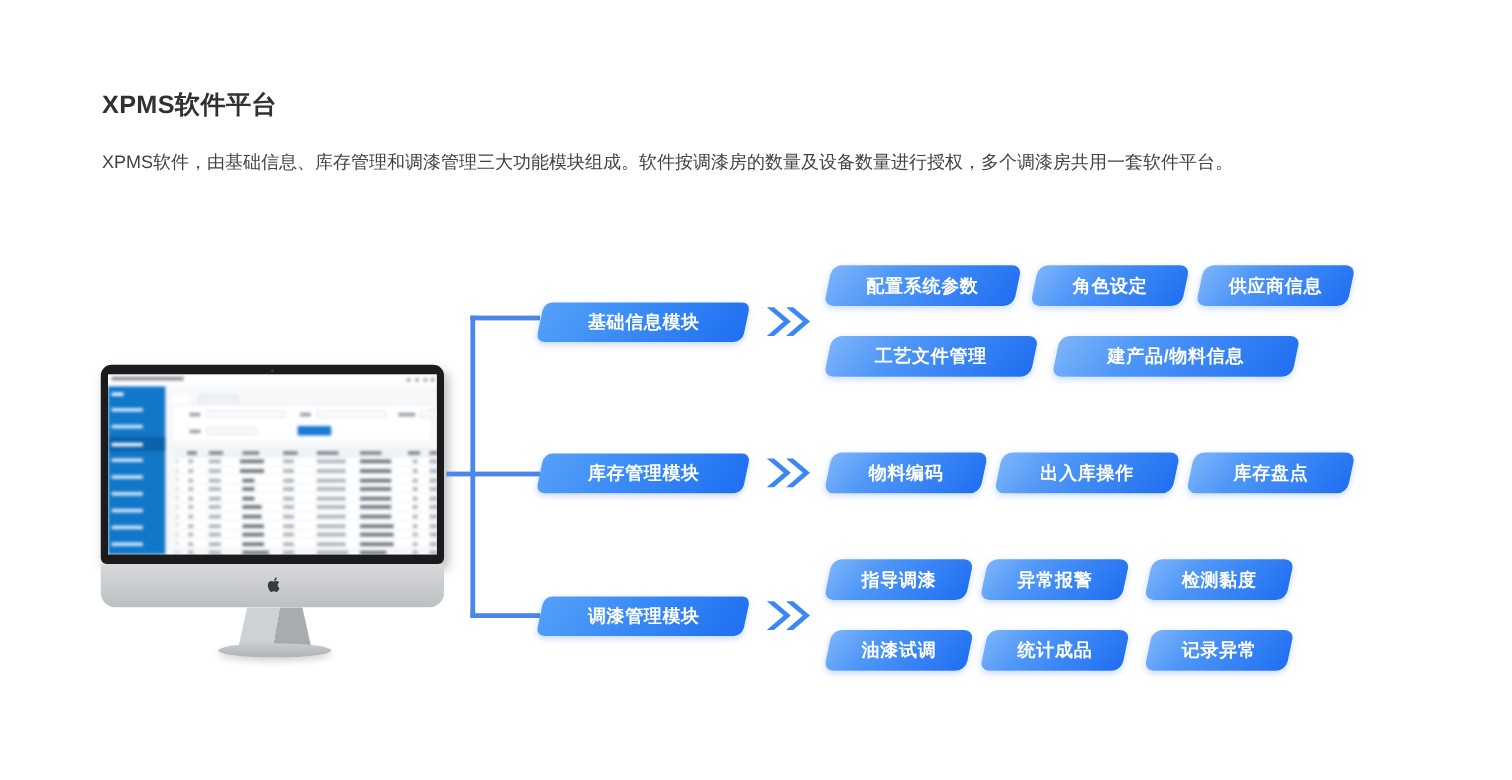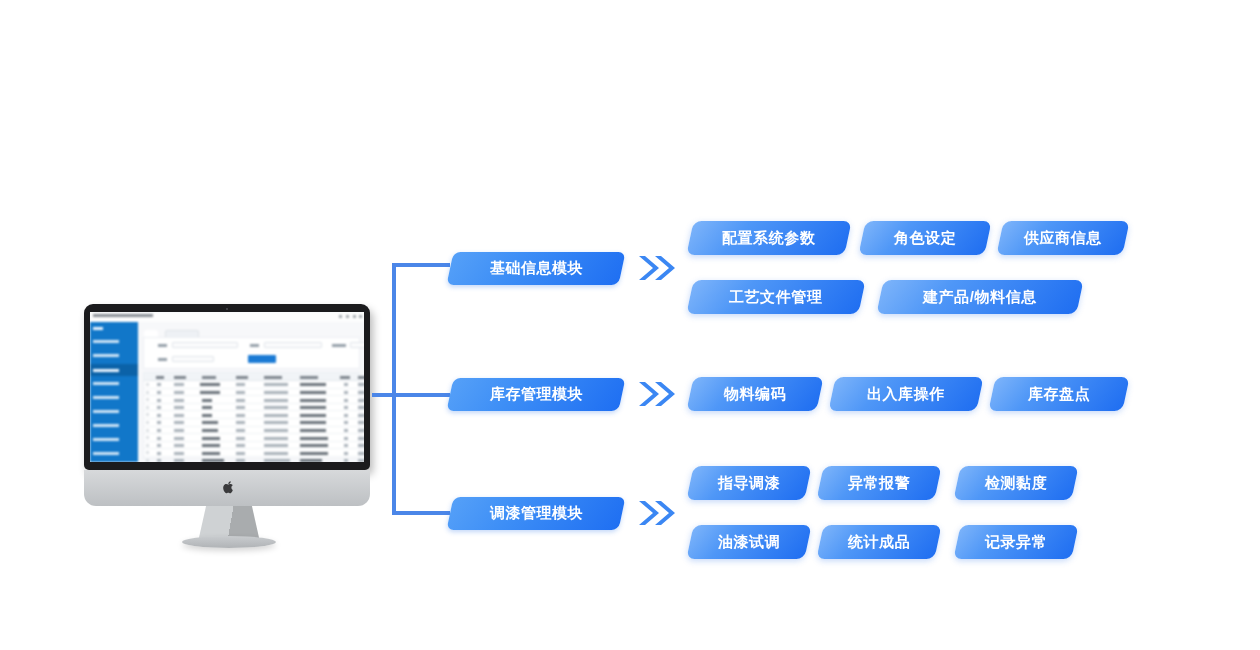--- a/index.html
+++ b/index.html
@@ -150,20 +150,22 @@
   #pill-3-2 { left: 957px; top: 466px; width: 118px; }
   #pill-3-3 { left: 690px; top: 525px; width: 118px; }
   #pill-3-4 { left: 820px; top: 525px; width: 118px; }
   #pill-3-5 { left: 957px; top: 525px; width: 118px; }
 </style>
 </head>
 <body>
 
 <div id="stage">
 
+  <div id="page-title">XPMS软件平台</div>
+  <div id="page-desc">XPMS软件，由基础信息、库存管理和调漆管理三大功能模块组成。软件按调漆房的数量及设备数量进行授权，多个调漆房共用一套软件平台。</div>
 
   <div id="imac">
     <div class="imac-bezel">
       <div class="imac-cam"></div>
       <div class="imac-screen">
         <div class="app">
           <div class="app-topbar">
             <div class="app-title"></div>
             <div class="app-tbicon" style="right:22px"></div>
             <div class="app-tbicon" style="right:15px"></div>

